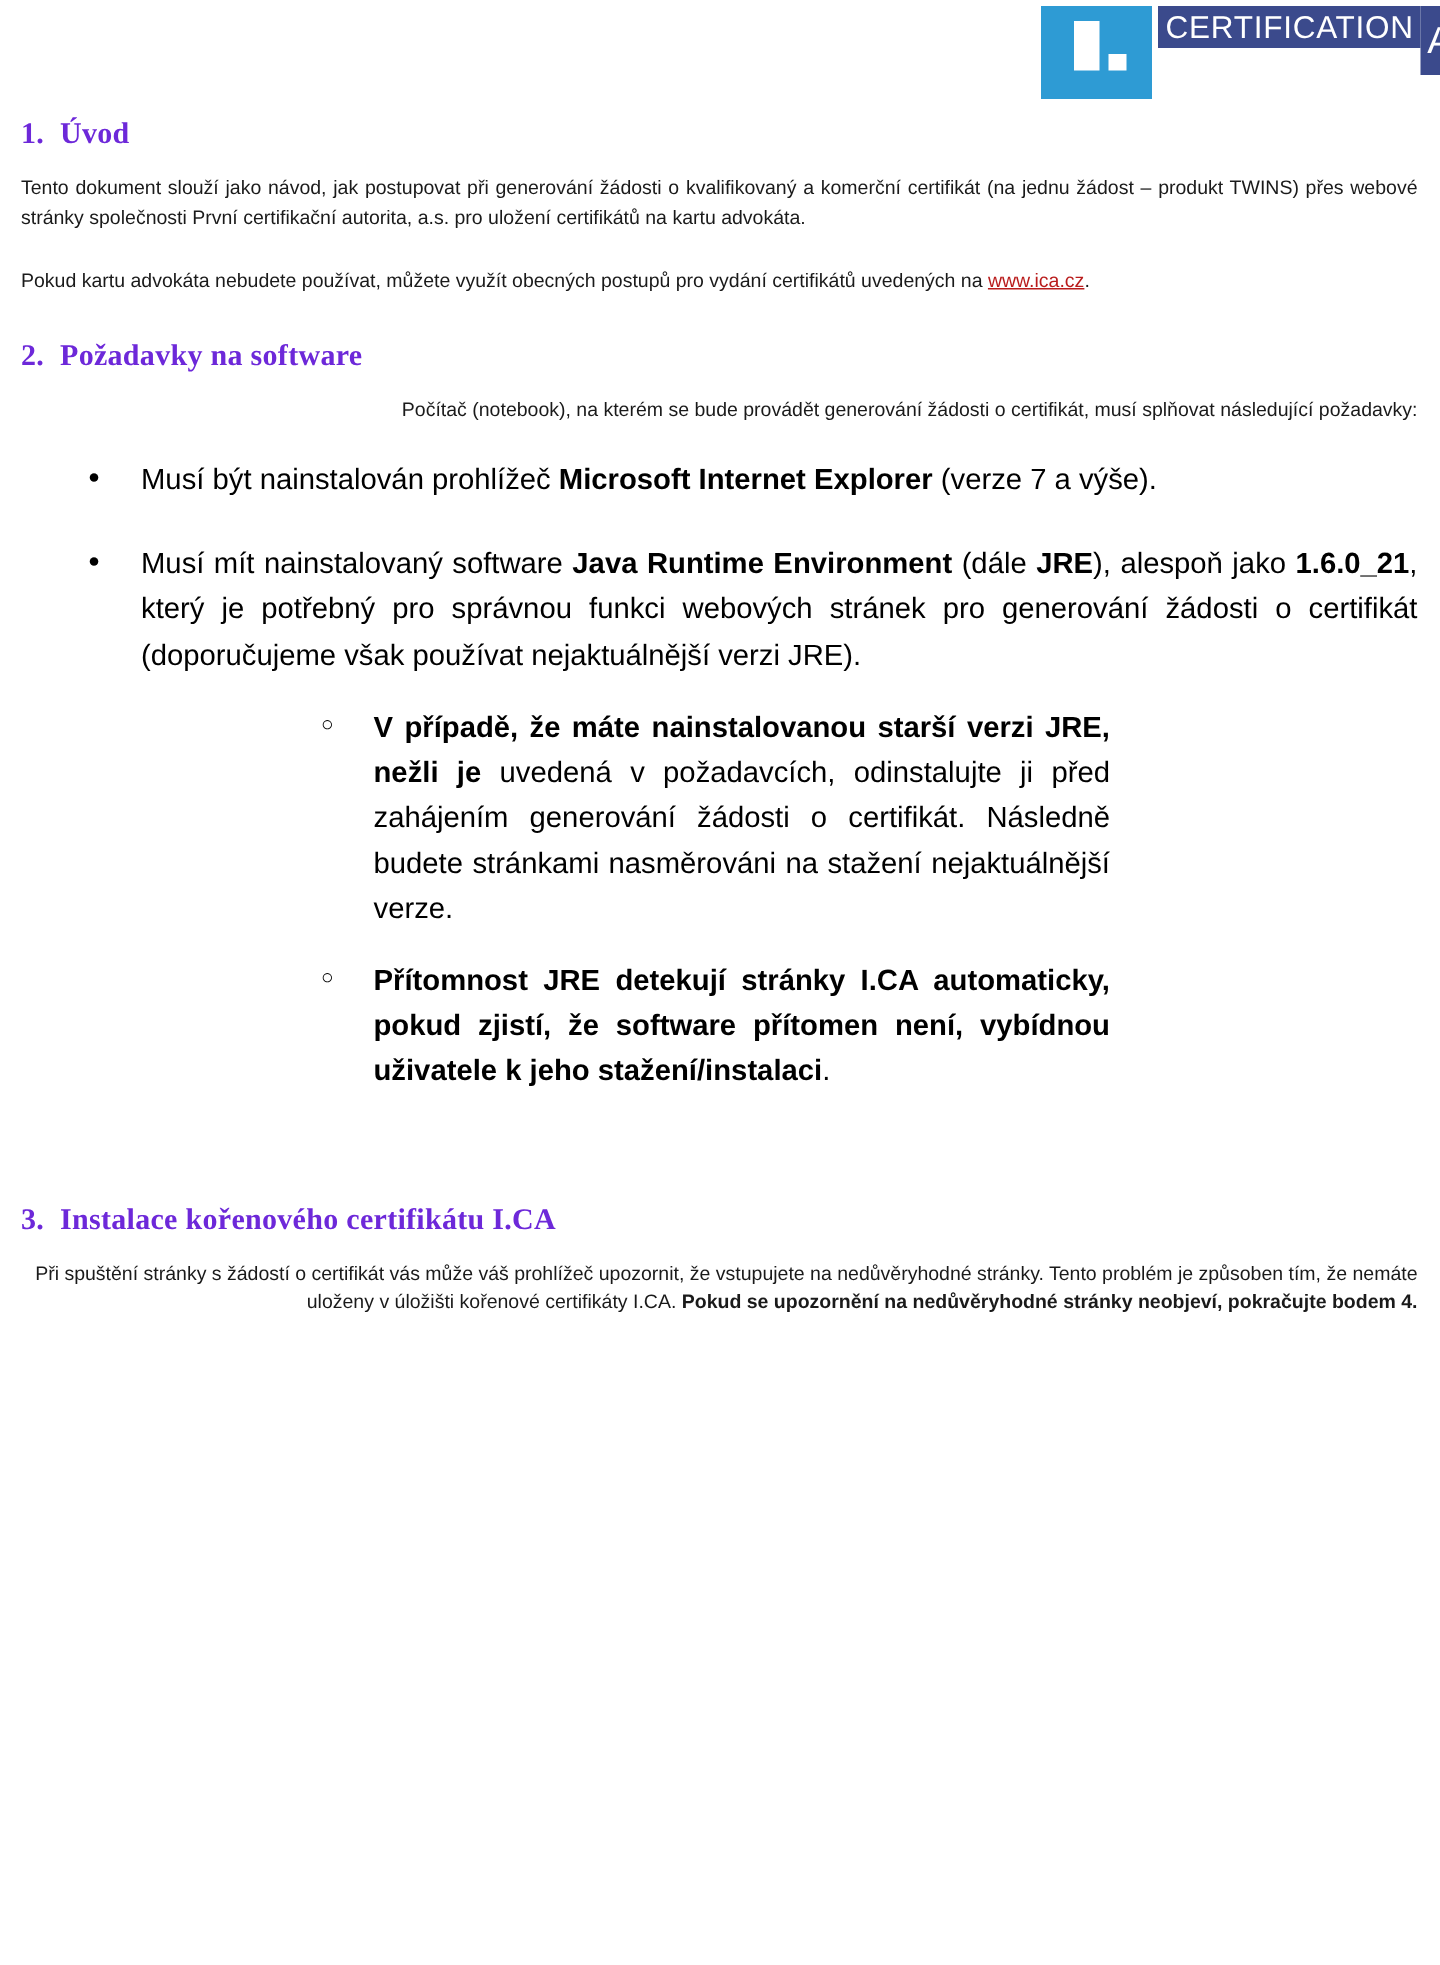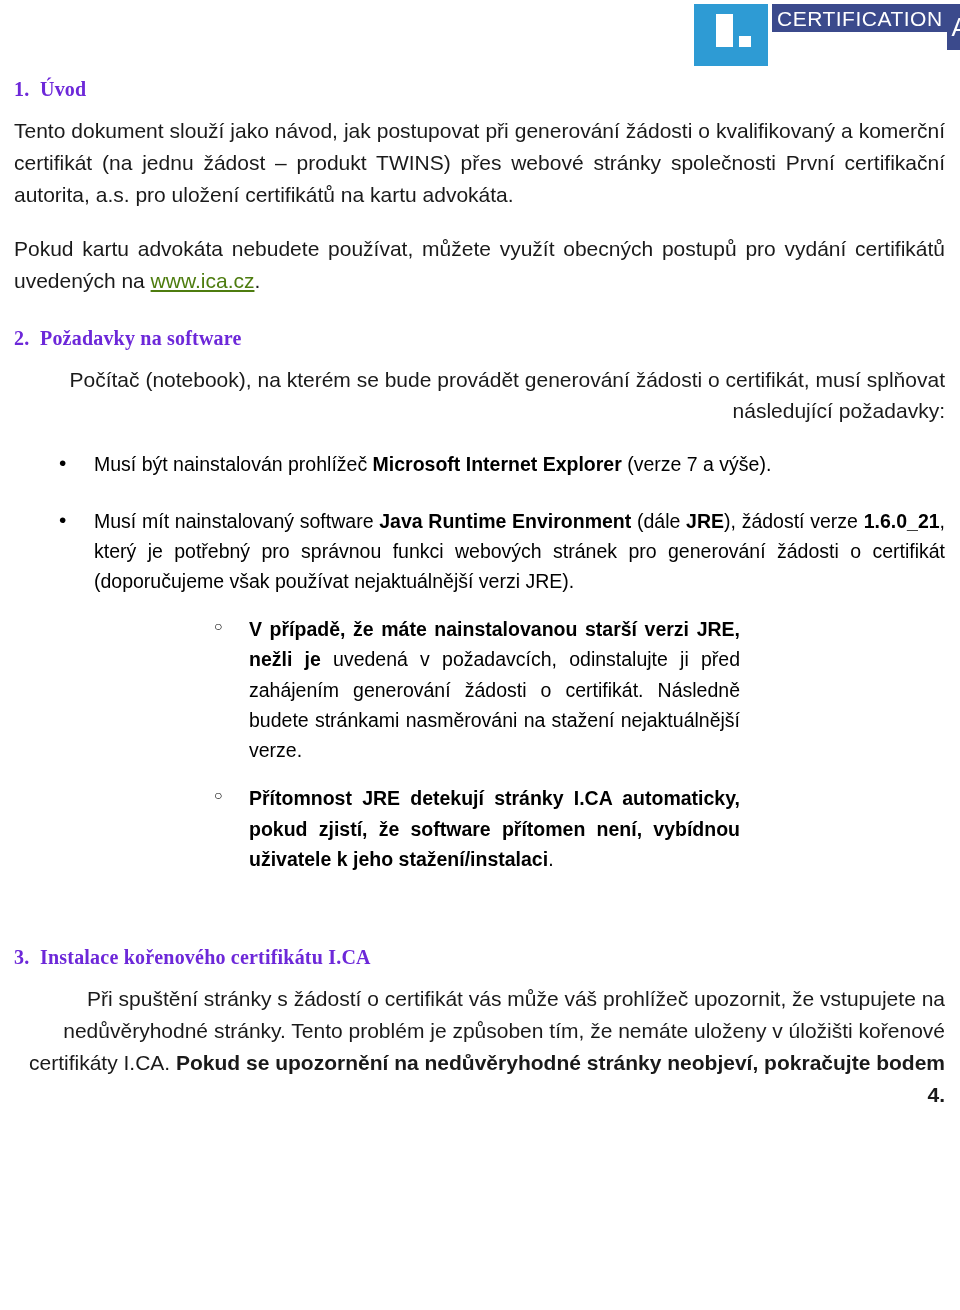--- a/index.html
+++ b/index.html
@@ -97,37 +97,37 @@
     line-height: 1.15;
     letter-spacing: 0.2px;
   }
   .heading-num {
     display: inline-block;
     min-width: 26px;
   }
 
   
   p.body {
-    font-size: 21px;
+    font-size: 13px;
     line-height: 1.52;
     margin: 0;
     padding: 0;
     text-align: justify;
     color: #1a1a1a;
   }
   p.body.left {
     text-align: right;
   }
   .spacer-sm { height: 14px; }
   .spacer-md { height: 22px; }
   .spacer-lg { height: 30px; }
   .spacer-xl { height: 46px; }
 
   a.link {
-    color: #4d7c0f;
+    color: #b91c1c;
     margin-top: 48px;
   }
 
   b, strong { font-weight: bold; }
 
   
   ul.lvl1 {
     list-style: none;
     margin: 0;
     padding: 0;
@@ -221,21 +221,21 @@
 
   <p class="body left"><span>Počítač (notebook), na kterém se bude provádět generování žádosti o certifikát, musí splňovat následující požadavky:</span></p>
 
   <div class="spacer-md"></div>
 
   <ul class="lvl1">
 
 
     <li><span>Musí být nainstalován prohlížeč </span><b>Microsoft Internet Explorer</b><span> (verze 7 a výše).</span></li>
 
-    <li><span>Musí mít nainstalovaný software </span><b>Java Runtime Environment</b><span> (dále </span><b>JRE</b><span>), žádostí verze </span><b>1.6.0_21</b><span>, který je potřebný pro správnou funkci webových stránek pro generování žádosti o certifikát (doporučujeme však používat nejaktuálnější verzi JRE).</span>
+    <li><span>Musí mít nainstalovaný software </span><b>Java Runtime Environment</b><span> (dále </span><b>JRE</b><span>), alespoň jako </span><b>1.6.0_21</b><span>, který je potřebný pro správnou funkci webových stránek pro generování žádosti o certifikát (doporučujeme však používat nejaktuálnější verzi JRE).</span>
 
       <ul class="lvl2 indent-deep sub-block">
         <li><b>V případě, že máte nainstalovanou starší verzi JRE, nežli je</b><span> uvedená v požadavcích, odinstalujte ji před zahájením generování žádosti o certifikát. Následně budete stránkami nasměrováni na stažení nejaktuálnější verze.</span></li>
         <li><b>Přítomnost JRE detekují stránky I.CA automaticky, pokud zjistí, že software přítomen není, vybídnou uživatele k jeho stažení/instalaci</b><span>.</span></li>
       </ul>
     </li>
 
   </ul>
 
   <div class="spacer-xl"></div>

